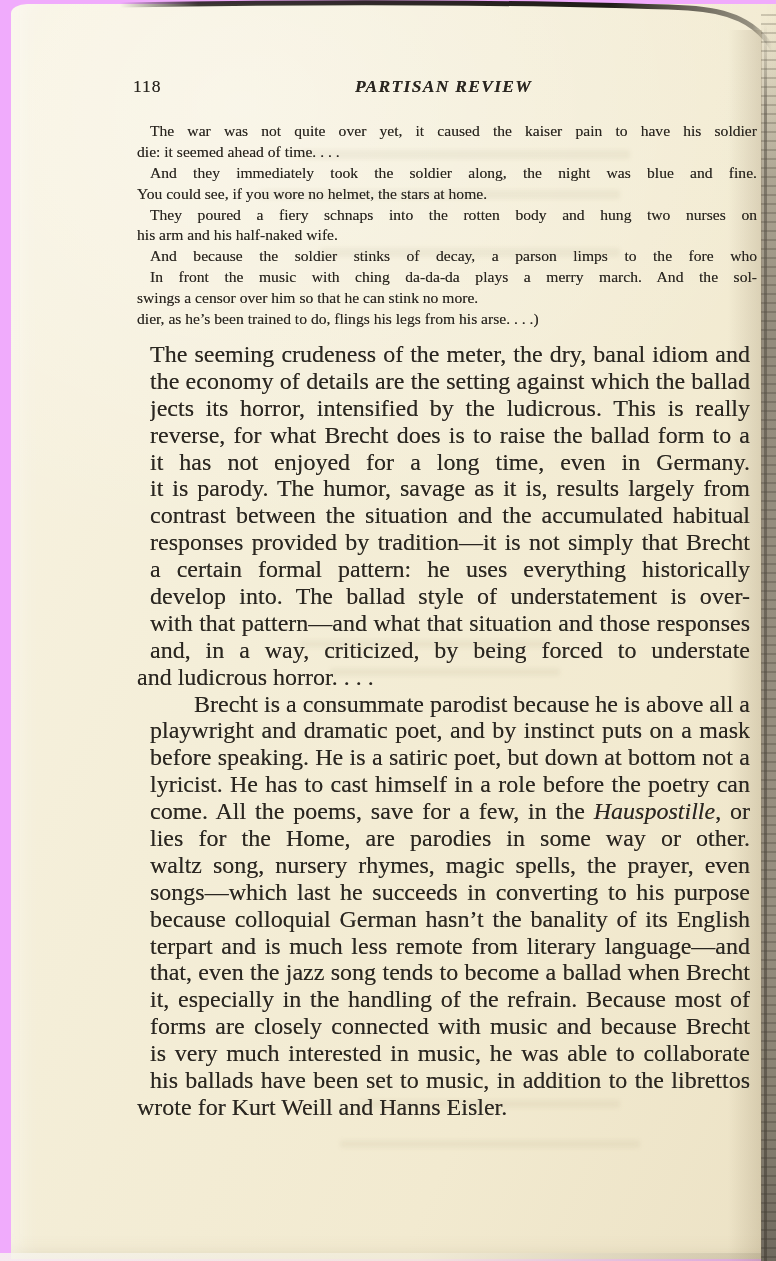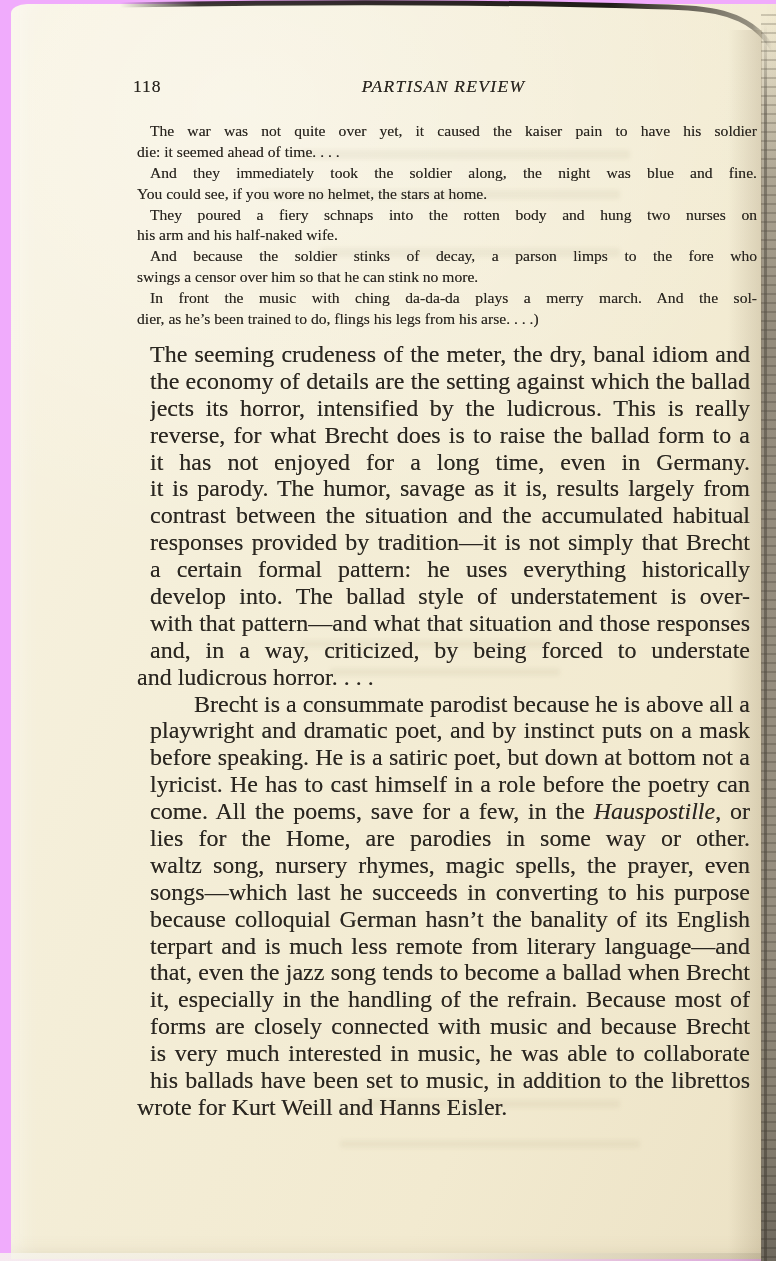--- a/index.html
+++ b/index.html
@@ -51,21 +51,21 @@
     position:absolute;left:0;right:15px;bottom:0;height:8px;
     background:linear-gradient(90deg,#f7f5ee 0%,#f2edda 55%,rgba(160,150,125,.3) 100%);
     opacity:.85;
   }
   
   .content{position:absolute;left:137px;top:0;width:613px;color:#2a2620;}
   .hdr{position:absolute;top:76px;left:0;width:100%;height:24px;}
   .pagenum{position:absolute;left:-4px;top:0;font-size:17.5px;letter-spacing:1px;
     text-shadow:0 0 .4px rgba(42,38,32,.65);}
   .runhead{position:absolute;left:0;right:0;top:0;text-align:center;
-    font-style:italic;font-weight:normal;font-size:17.5px;letter-spacing:1.3px;
+    font-style:italic;font-weight:bold;font-size:17.5px;letter-spacing:1.3px;
     text-shadow:0 0 .4px rgba(42,38,32,.6);}
   .quote{position:absolute;top:121px;left:0;width:620px;}
   .quote .ln{font-size:15.6px;line-height:20.9px;height:20.9px;}
   .bodytext{position:absolute;top:341px;left:0;width:613px;}
   .bodytext .ln{font-size:24px;line-height:26.9px;height:26.9px;}
   .ln{overflow:hidden;text-align:left;text-shadow:0 0 .45px rgba(42,38,32,.55);}
   .ln.jf{text-align:justify;text-align-last:justify;margin-left:13px;}
   .ln.ind{text-indent:44px;}
   .ln i{font-style:italic;}
 </style>
@@ -112,22 +112,22 @@
     </div>
 
     <div class="quote">
         <div class="ln jf"><span>The war was not quite over yet, it caused the kaiser pain to have his soldier</span></div>
         <div class="ln"><span>die: it seemed ahead of time. . . .</span></div>
         <div class="ln jf"><span>And they immediately took the soldier along, the night was blue and fine.</span></div>
         <div class="ln"><span>You could see, if you wore no helmet, the stars at home.</span></div>
         <div class="ln jf"><span>They poured a fiery schnaps into the rotten body and hung two nurses on</span></div>
         <div class="ln"><span>his arm and his half-naked wife.</span></div>
         <div class="ln jf"><span>And because the soldier stinks of decay, a parson limps to the fore who</span></div>
+        <div class="ln jf"><span>In front the music with ching da-da-da plays a merry march. And the sol-</span></div>
         <div class="ln"><span>swings a censor over him so that he can stink no more.</span></div>
-        <div class="ln jf"><span>In front the music with ching da-da-da plays a merry march. And the sol-</span></div>
         <div class="ln"><span>dier, as he’s been trained to do, flings his legs from his arse. . . .)</span></div>
       </div>
 
     <div class="bodytext">
       <div>
           <div class="ln jf"><span>The seeming crudeness of the meter, the dry, banal idiom and</span></div>
           <div class="ln jf"><span>the economy of details are the setting against which the ballad pro-</span></div>
           <div class="ln jf"><span>jects its horror, intensified by the ludicrous. This is really parody in</span></div>
           <div class="ln jf"><span>reverse, for what Brecht does is to raise the ballad form to a dignity</span></div>
           <div class="ln jf"><span>it has not enjoyed for a long time, even in Germany.  Nevertheless,</span></div>

